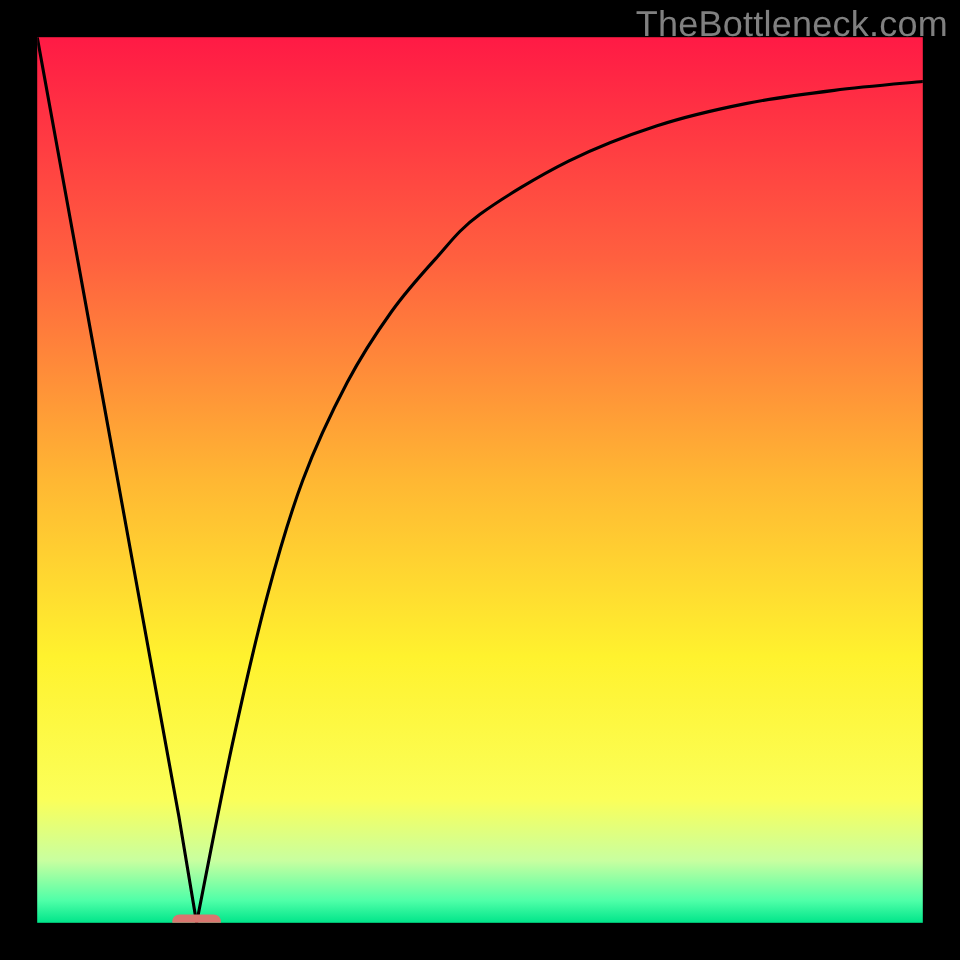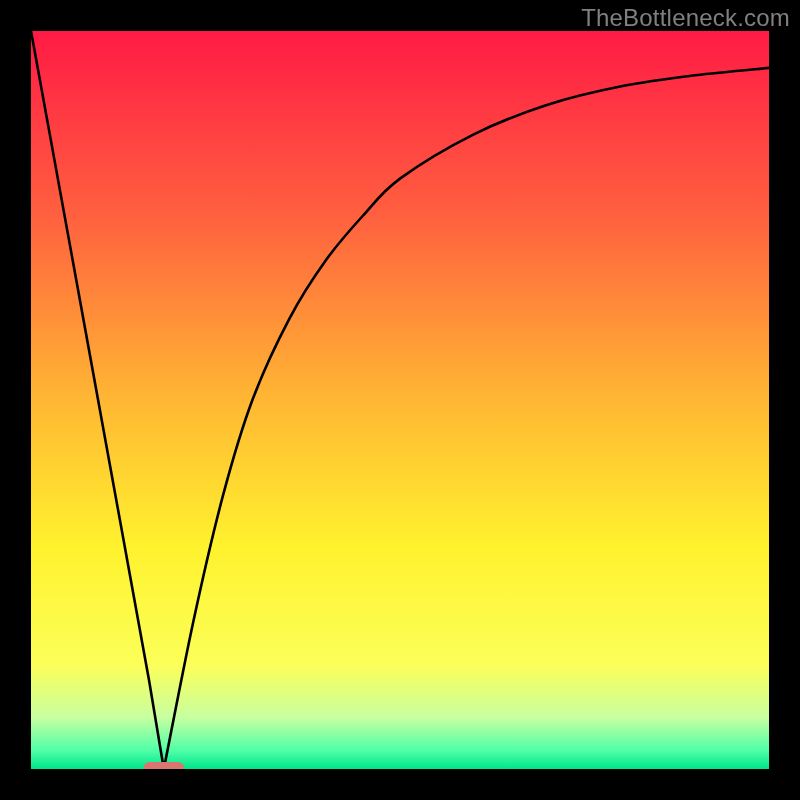--- a/index.html
+++ b/index.html
@@ -22,21 +22,21 @@
   .plot {
     position: absolute;
     box-sizing: border-box;
   }
   .gradient {
     position: absolute;
     left: 0; right: 0; top: 0; bottom: 0;
   }
   .watermark {
     position: absolute;
-    font-size: 24px;
+    font-size: 30px;
     color: #808080;
     font-weight: 400;
     letter-spacing: 0.2px;
   }
   svg.curves {
     position: absolute;
     left: 0; top: 0;
   }
 </style>
 </head>

